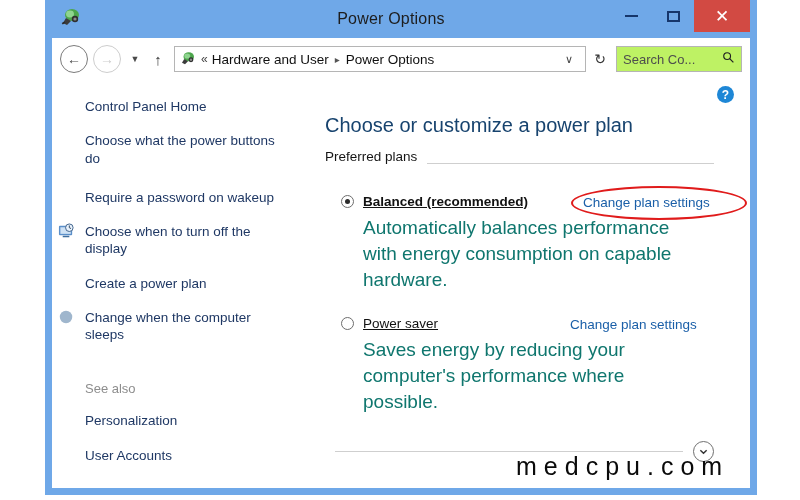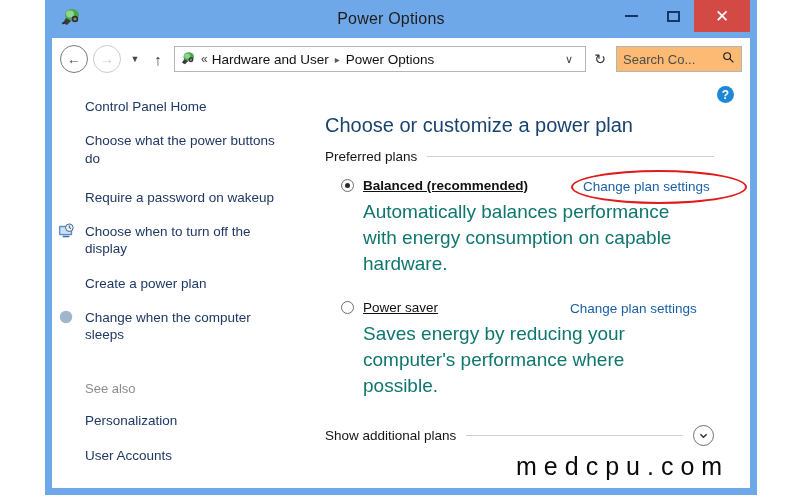--- a/index.html
+++ b/index.html
@@ -195,21 +195,21 @@
     text-align: center;
     color: #333;
     font-size: 14px;
     margin: 0 2px;
   }
 
   .searchbox {
     width: 126px;
     height: 26px;
     border: 1px solid #b5b5b5;
-    background: #fdba74;
+    background: #bef264;
     display: flex;
     align-items: center;
     padding: 0 6px;
     box-sizing: border-box;
     margin-left: 2px;
   }
   .searchbox .sb-text {
     flex: 1;
     font-size: 13px;
     color: #4d4d4d;
@@ -295,22 +295,22 @@
     margin-bottom: 20px;
   }
 
   .inline-link {
     color: #1a5fa8;
     text-decoration: underline;
   }
 
   .section-head {
     display: flex;
-    align-items: center;
-    margin-bottom: 14px;
+    align-items: flex-end;
+    margin-bottom: 30px;
   }
   .section-head .sh-text {
     font-size: 13.5px;
     color: #151515;
     white-space: nowrap;
   }
   .section-head .sh-rule {
     flex: 1;
     height: 1px;
     background: #cfcfcf;
@@ -588,21 +588,20 @@
               <div class="plan-row">
                 <span class="radio"></span>
                 <span class="plan-name">Power saver</span>
               </div>
               <span class="plan-link pos-saver">Change plan settings</span>
             </div>
             <div class="plan-desc">Saves energy by reducing your computer's performance where possible.</div>
           </div>
 
           <div class="expander-row">
-            <span class="ex-text">Show additional plans</span>
             <span class="ex-rule"></span>
             <span class="expander-btn">
               <svg width="9" height="9" viewBox="0 0 10 10">
                 <polyline points="1.5,3.5 5,7 8.5,3.5" fill="none" stroke="#333" stroke-width="1.6"></polyline>
               </svg>
             </span>
           </div>
 
         </div>
       </div>

